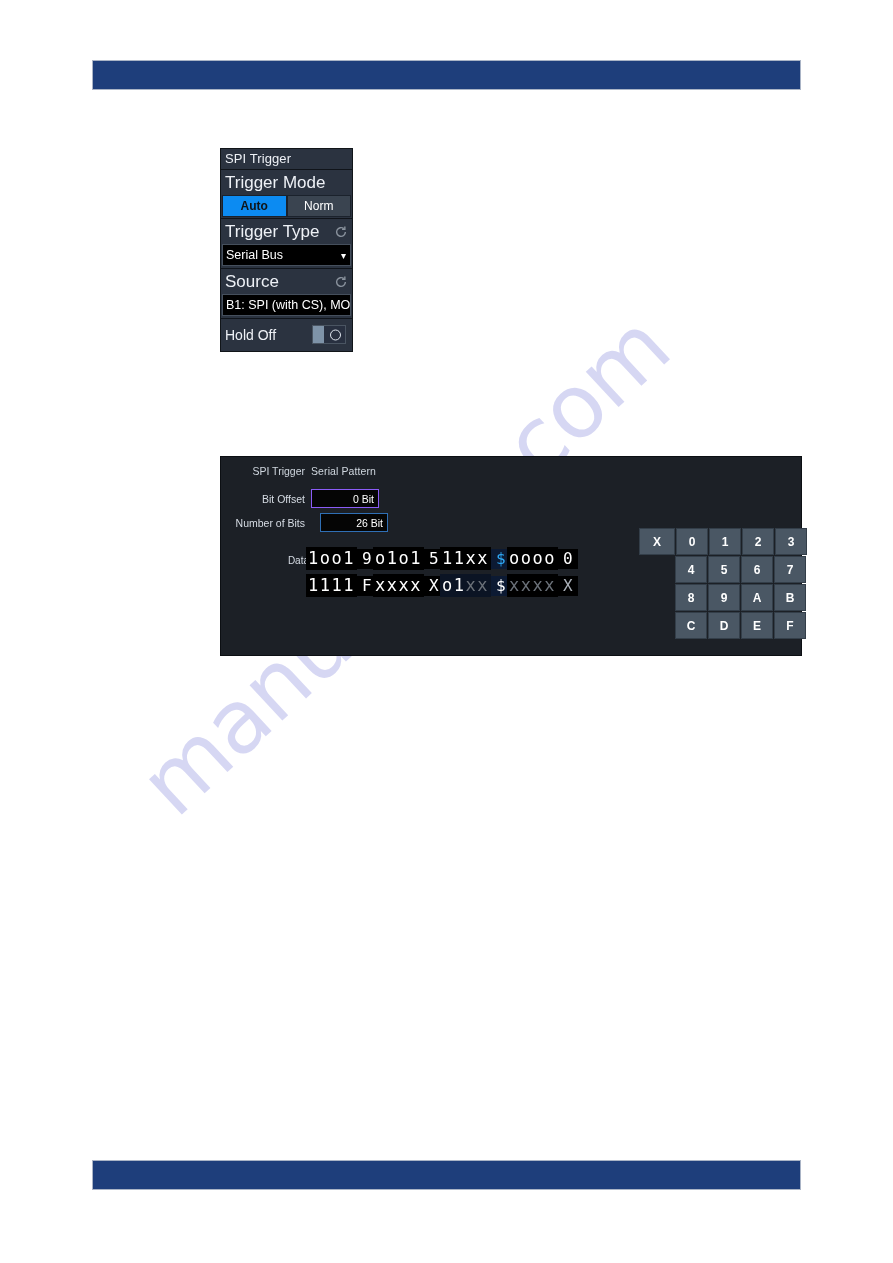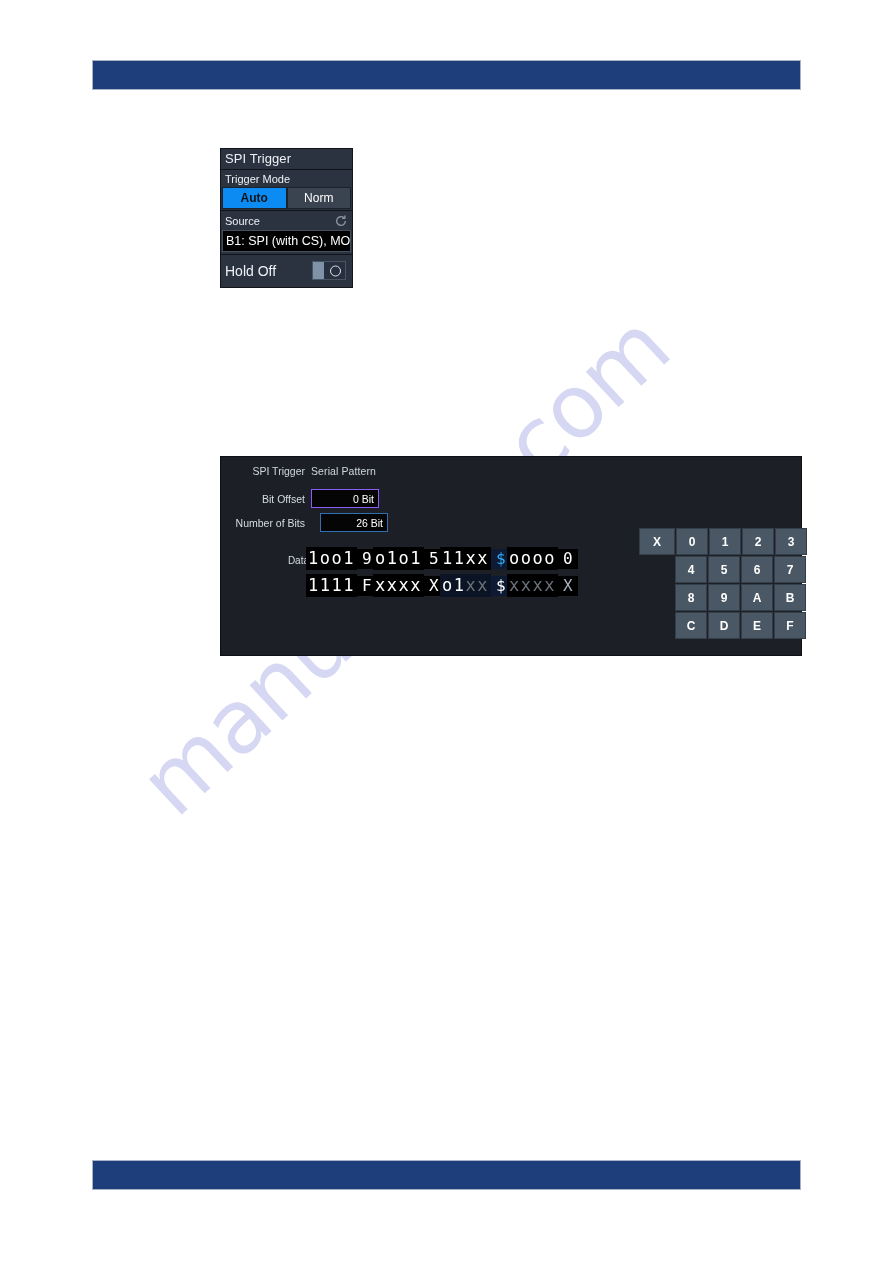--- a/index.html
+++ b/index.html
@@ -74,21 +74,21 @@
   }
   .tp-section {
     border-bottom: 1px solid #10141a;
     padding: 0;
   }
   .tp-label-row {
     display: flex;
     align-items: center;
     justify-content: space-between;
     padding: 3px 4px 2px 4px;
-    font-size: 11px;
+    font-size: 17px;
     color: #eef1f6;
   }
   .refresh-icon {
     width: 14px;
     height: 14px;
     flex: 0 0 auto;
     opacity: 0.62;
   }
   .seg-row {
     display: flex;
@@ -339,20 +339,33 @@
   <div class="tp-section">
     <div class="tp-label-row">
       <span>Trigger Mode</span>
     </div>
     <div class="seg-row">
       <div class="seg active">Auto</div>
       <div class="seg inactive">Norm</div>
     </div>
   </div>
 
+  <div class="tp-section">
+    <div class="tp-label-row">
+      <span>Trigger Type</span>
+      <svg class="refresh-icon" viewBox="0 0 16 16">
+        <path d="M13 8a5 5 0 1 1-1.8-3.85" fill="none" stroke="#c3ccd6" stroke-width="1.6"></path>
+        <path d="M12.4 1.8 L12.4 5.0 L9.2 5.0" fill="none" stroke="#c3ccd6" stroke-width="1.6"></path>
+      </svg>
+    </div>
+    <div class="combo">
+      <span>Serial Bus</span>
+      <span class="caret">▾</span>
+    </div>
+  </div>
 
   <div class="tp-section">
     <div class="tp-label-row">
       <span>Source</span>
       <svg class="refresh-icon" viewBox="0 0 16 16">
         <path d="M13 8a5 5 0 1 1-1.8-3.85" fill="none" stroke="#c3ccd6" stroke-width="1.6"></path>
         <path d="M12.4 1.8 L12.4 5.0 L9.2 5.0" fill="none" stroke="#c3ccd6" stroke-width="1.6"></path>
       </svg>
     </div>
     <div class="value-field">

